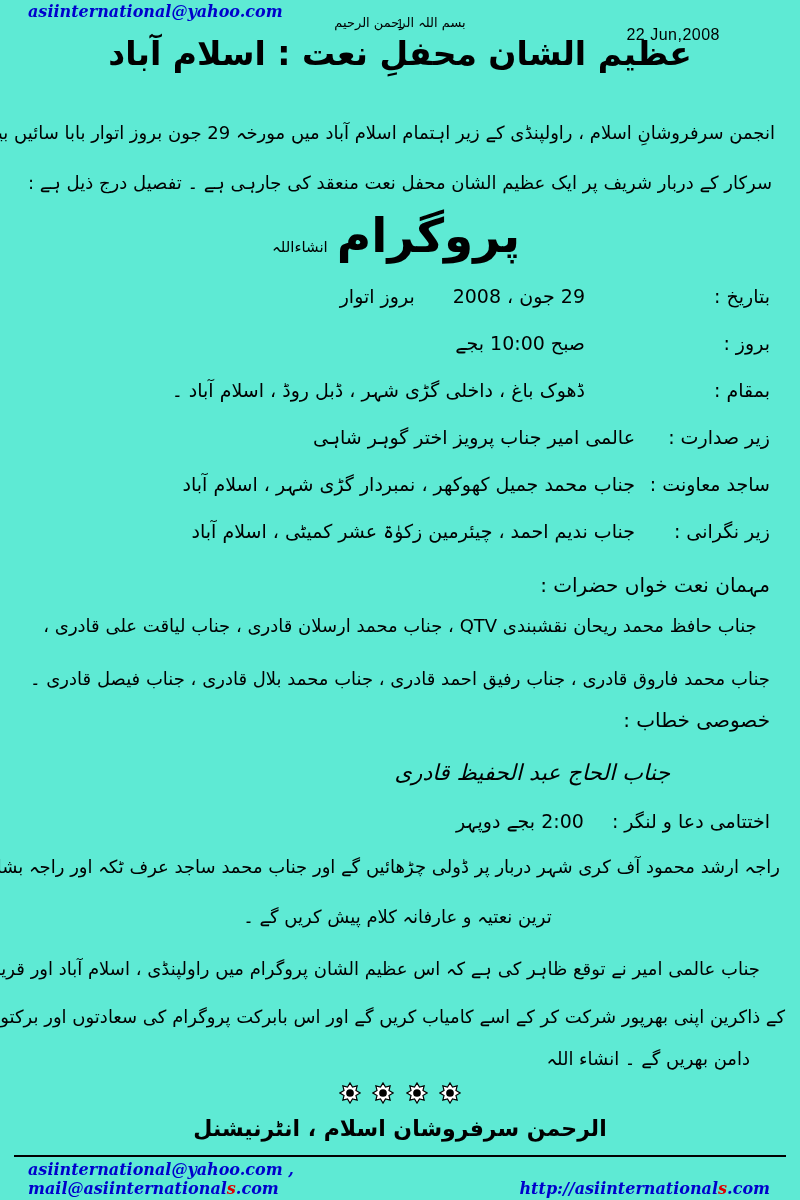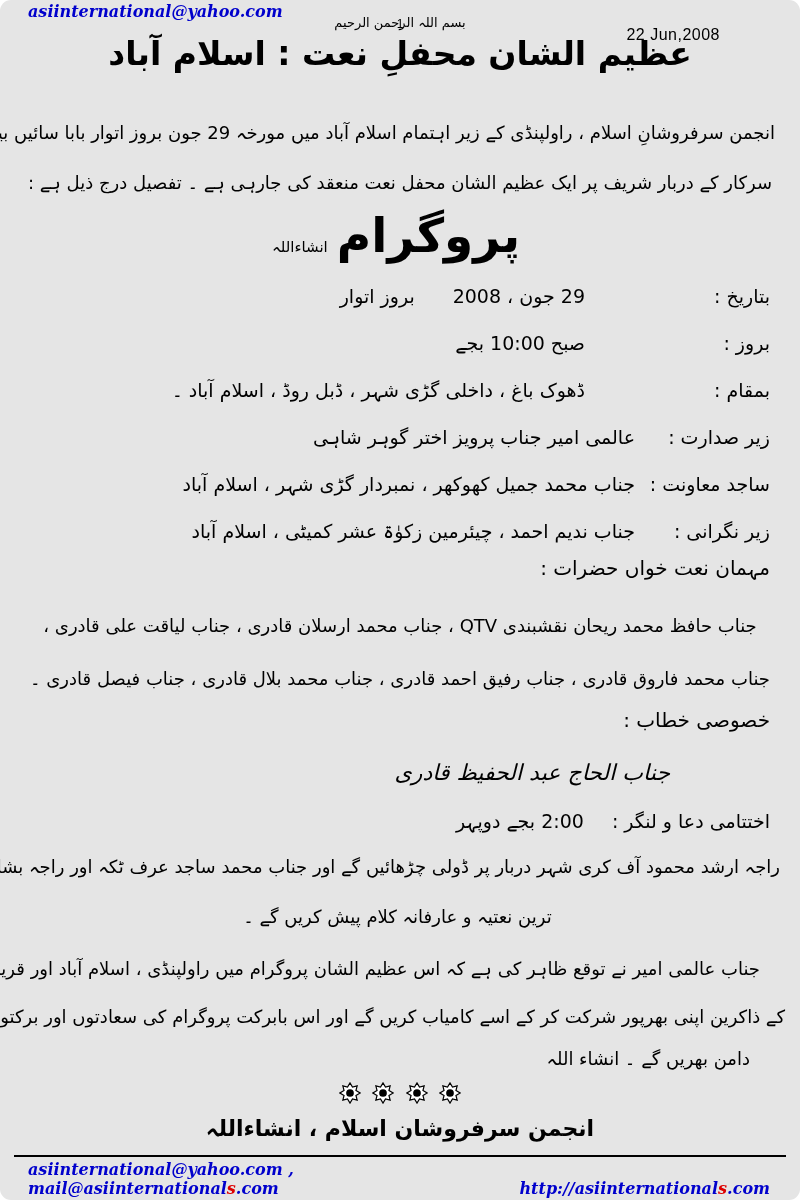--- a/index.html
+++ b/index.html
@@ -1,20 +1,19 @@
 <!DOCTYPE html>
 <html lang="ur" style="--link-blue: #0000CC; --accent-red: #DD0000;"><head>
 <meta charset="utf-8">
 <style>
   html,body{margin:0;padding:0;background:#fff;}
   .page{
     position:relative;width:800px;height:1200px;margin:0 auto;
-    background:#e5e5e5;color:#000;overflow:hidden;
+    background:#5eead4;color:#000;overflow:hidden;
     font-family:"DejaVu Sans",sans-serif;
-    border-radius:11px;
   }
   .urdu{direction:rtl;unicode-bidi:plaintext;}
   .nowrap{white-space:nowrap;}
   .abs{position:absolute;}
 
   
   .top-email{left:28px;top:2px;font-family:"DejaVu Serif",serif;font-style:italic;font-weight:bold;font-size:16px;color:var(--link-blue,#0000CC);}
   .bismillah{left:0;right:0;top:15px;text-align:center;font-size:13px;}
   .page-num{left:0;right:0;top:17px;text-align:center;font-size:12px;font-family:"Liberation Sans",sans-serif;}
   .doc-date{right:80px;top:26px;font-family:"Liberation Sans",sans-serif;font-size:16px;letter-spacing:.5px;}
@@ -31,21 +30,21 @@
 
   
   .rows{left:25px;right:30px;top:281px;direction:rtl;font-size:19px;}
   .row{display:flex;align-items:baseline;margin-bottom:16px;line-height:31px;}
   .row .lbl{flex:0 0 135px;font-weight:500;text-align:right;}
   .row .val{white-space:nowrap;}
   .row.wide-gap .val{margin-right:50px;}
   .row .val2{margin-right:38px;white-space:nowrap;}
 
   .sec-head{right:30px;font-size:20px;font-weight:500;}
-  .guests-head{top:556px;margin-left:12px;}
+  .guests-head{top:573px;margin-left:12px;}
   .guest-line{left:10px;right:10px;text-align:center;font-size:18px;}
   .guest-1{top:615px;}
   .guest-2{top:668px;}
   .special-head{top:708px;}
   .speaker{right:130px;top:760px;font-size:22px;font-style:italic;}
   .closing{right:30px;top:810px;direction:rtl;display:flex;align-items:baseline;font-size:19px;}
   .closing .lbl{margin-left:28px;}
 
   .p2-1{left:15px;right:20px;top:856px;text-align:center;font-size:18px;}
   .p2-2{left:15px;right:20px;top:906px;text-align:center;font-size:18px;}
@@ -139,21 +138,21 @@
     <svg width="22" height="22" viewBox="0 0 24 24">
         <polygon points="23,12 18.5,14.7 19.8,19.8 14.7,18.5 12,23 9.3,18.5 4.2,19.8 5.5,14.7 1,12 5.5,9.3 4.2,4.2 9.3,5.5 12,1 14.7,5.5 19.8,4.2 18.5,9.3" fill="#fff" stroke="#000" stroke-width="1.3"></polygon>
         <circle cx="12" cy="12" r="4.2" fill="#000"></circle>
       </svg>
     <svg width="22" height="22" viewBox="0 0 24 24">
         <polygon points="23,12 18.5,14.7 19.8,19.8 14.7,18.5 12,23 9.3,18.5 4.2,19.8 5.5,14.7 1,12 5.5,9.3 4.2,4.2 9.3,5.5 12,1 14.7,5.5 19.8,4.2 18.5,9.3" fill="#fff" stroke="#000" stroke-width="1.3"></polygon>
         <circle cx="12" cy="12" r="4.2" fill="#000"></circle>
       </svg>
   </div>
 
-  <div class="abs org-name urdu nowrap">انجمن سرفروشان اسلام ، انشاءاللہ</div>
+  <div class="abs org-name urdu nowrap">الرحمن سرفروشان اسلام ، انٹرنیشنل</div>
   <div class="abs rule"></div>
 
   <div class="abs foot-links">
     <span>
       <span>asiinternational@yahoo.com</span><span> , </span><span><span>mail@asiinternational</span><span class="red-s">s</span><span>.com</span></span>
     </span>
     <span><span>http://asiinternational</span><span class="red-s">s</span><span>.com</span></span>
   </div>
 
 </div>

